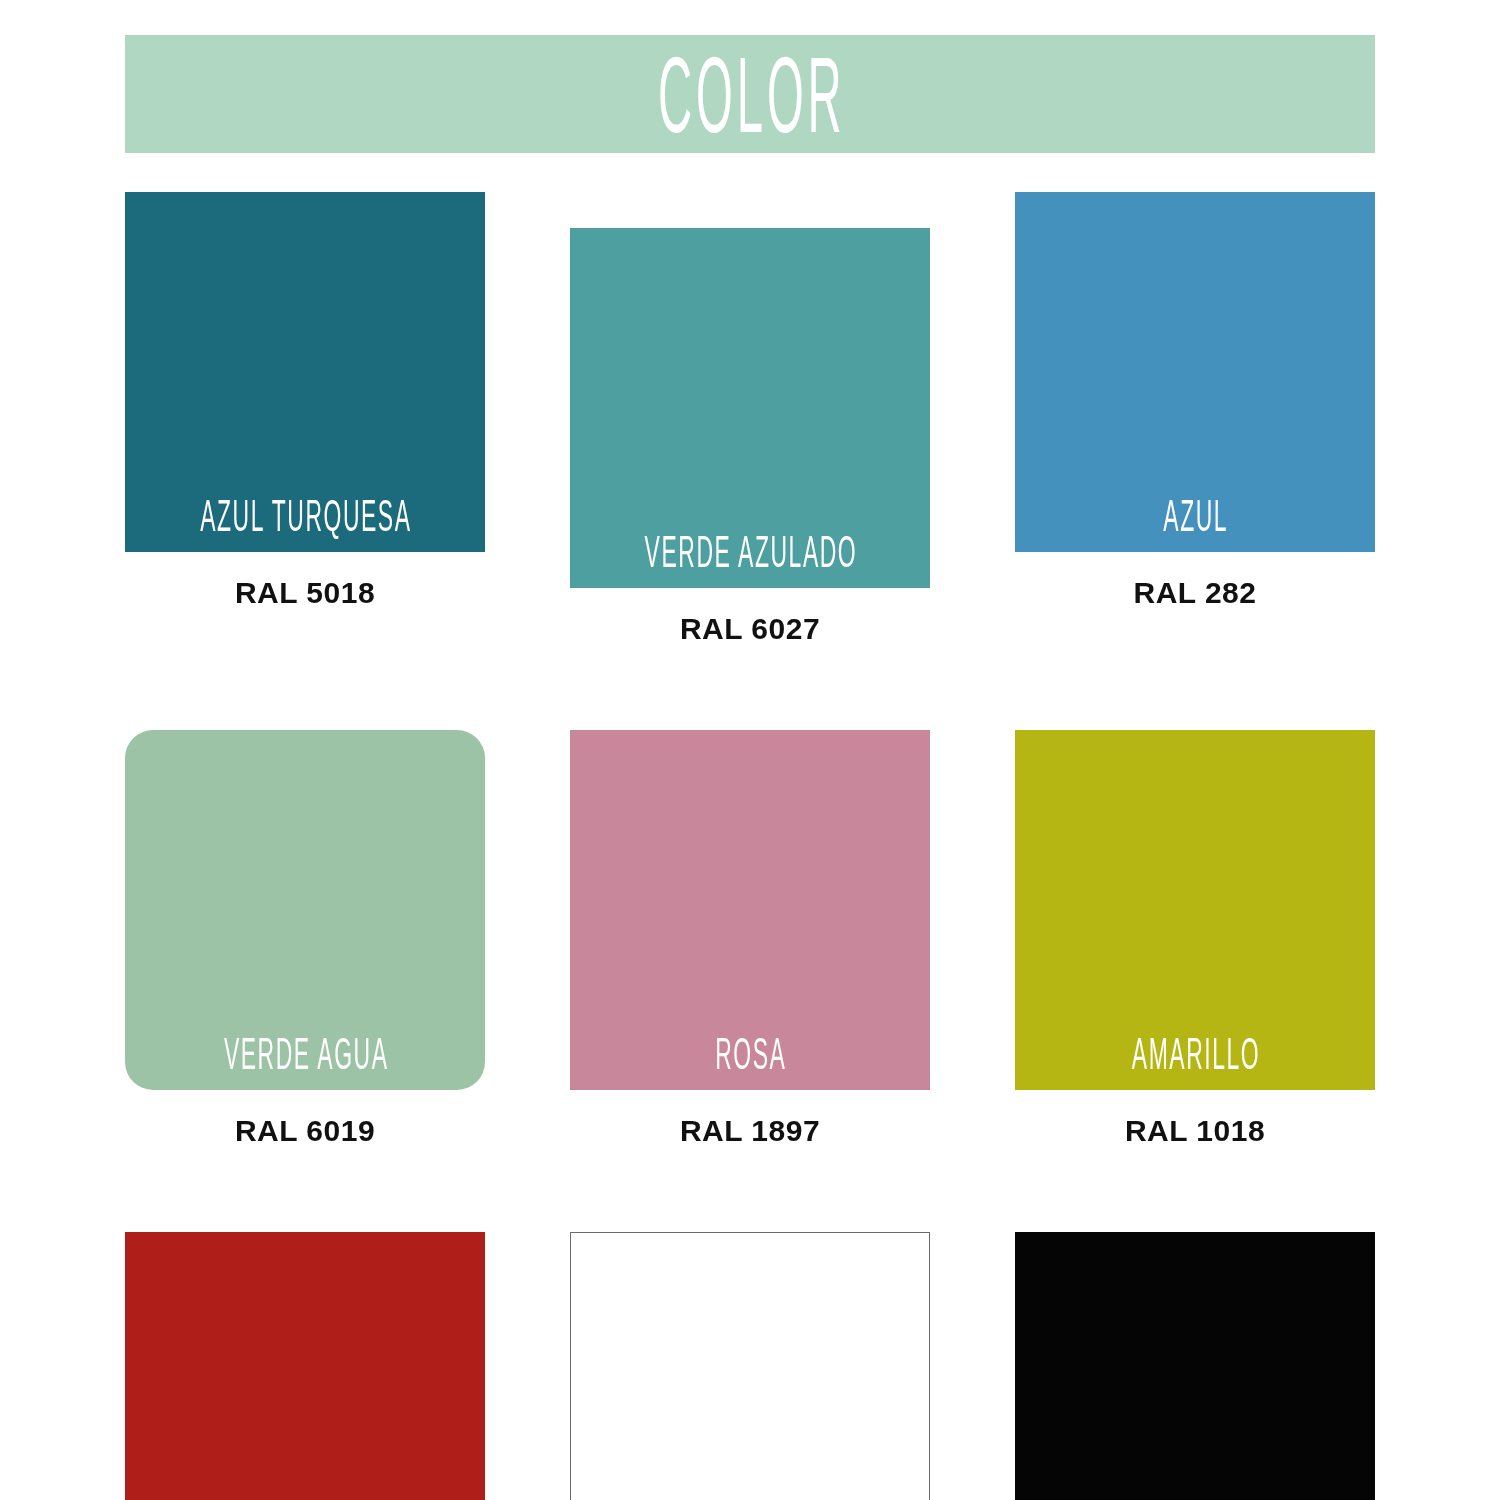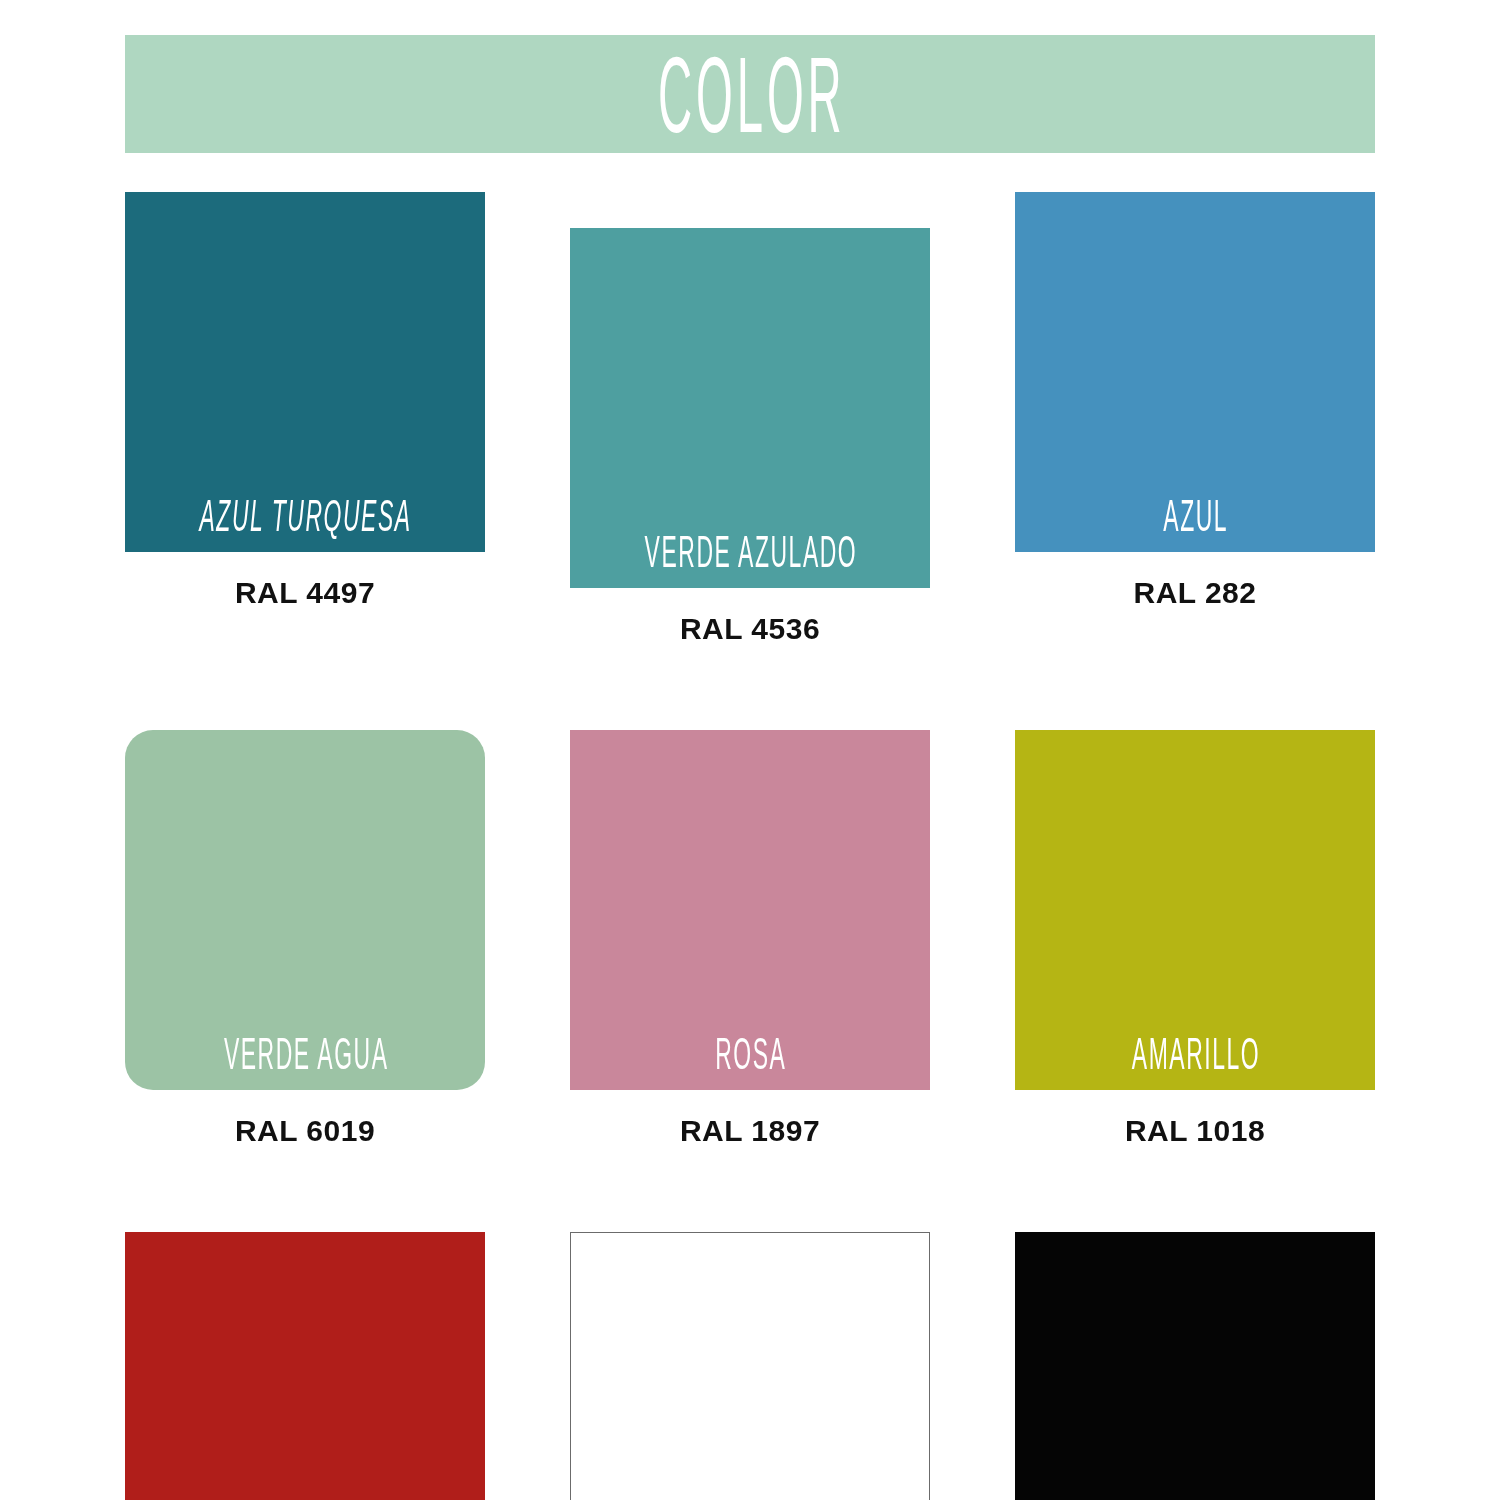--- a/index.html
+++ b/index.html
@@ -107,30 +107,30 @@
 <body>
 
 <div id="sheet">
 
   <div class="header-band">
     <div class="header-title">COLOR</div>
   </div>
 
   <div class="grid">
       <div class="cell">
-        <div class="swatch" style="background: rgb(28, 107, 124); font-style: italic;">
+        <div class="swatch" style="background: rgb(28, 107, 124);">
           <div class="swatch-name" style="color: rgb(255, 255, 255);">AZUL TURQUESA</div>
         </div>
-        <div class="ral-code">RAL 4497</div>
+        <div class="ral-code">RAL 5018</div>
       </div>
       <div class="cell">
         <div class="swatch" style="background: rgb(78, 159, 160); margin-top: 36px;">
           <div class="swatch-name" style="color: rgb(255, 255, 255);">VERDE AZULADO</div>
         </div>
-        <div class="ral-code">RAL 4536</div>
+        <div class="ral-code">RAL 6027</div>
       </div>
       <div class="cell">
         <div class="swatch" style="background: rgb(69, 145, 190);">
           <div class="swatch-name" style="color: rgb(255, 255, 255);">AZUL</div>
         </div>
         <div class="ral-code">RAL 282</div>
       </div>
       <div class="cell">
         <div class="swatch" style="background: rgb(156, 195, 165); border-radius: 28px;">
           <div class="swatch-name" style="color: rgb(255, 255, 255);">VERDE AGUA</div>

